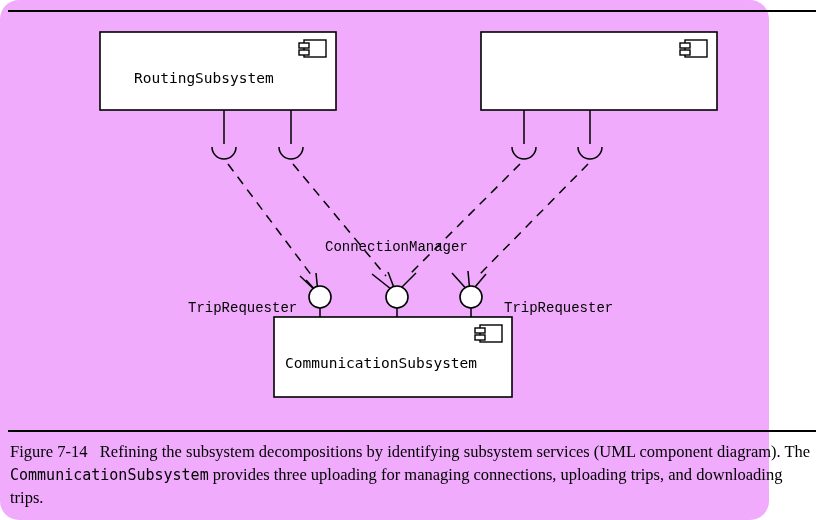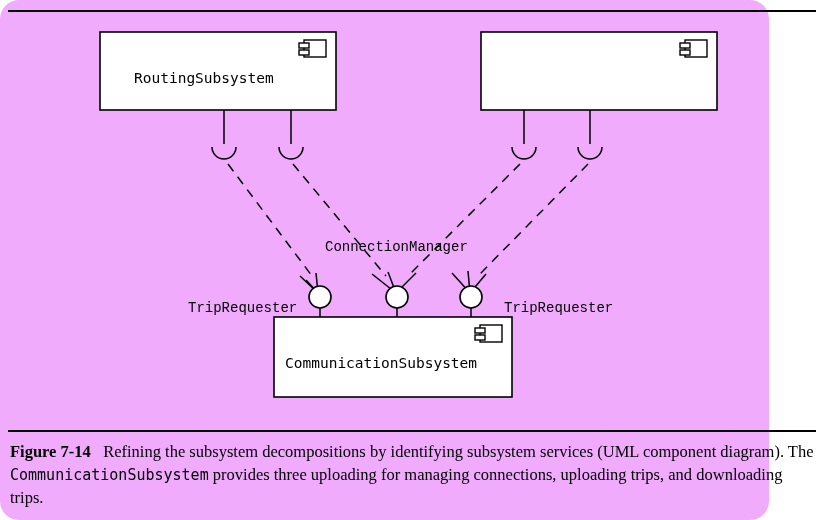--- a/index.html
+++ b/index.html
@@ -65,21 +65,21 @@
     left: 10px;
     top: 441px;
     width: 806px;
     font-family: "Liberation Serif", serif;
     font-size: 16.5px;
     line-height: 1.38;
     color: #000000;
     text-align: left;
   }
   #caption .fig-num {
-    font-weight: bold;
+    font-weight: normal;
   }
   #caption .mono {
     font-family: "DejaVu Sans Mono", monospace;
     font-size: 15px;
   }
 </style>
 </head>
 <body>
 
 <div id="page">

